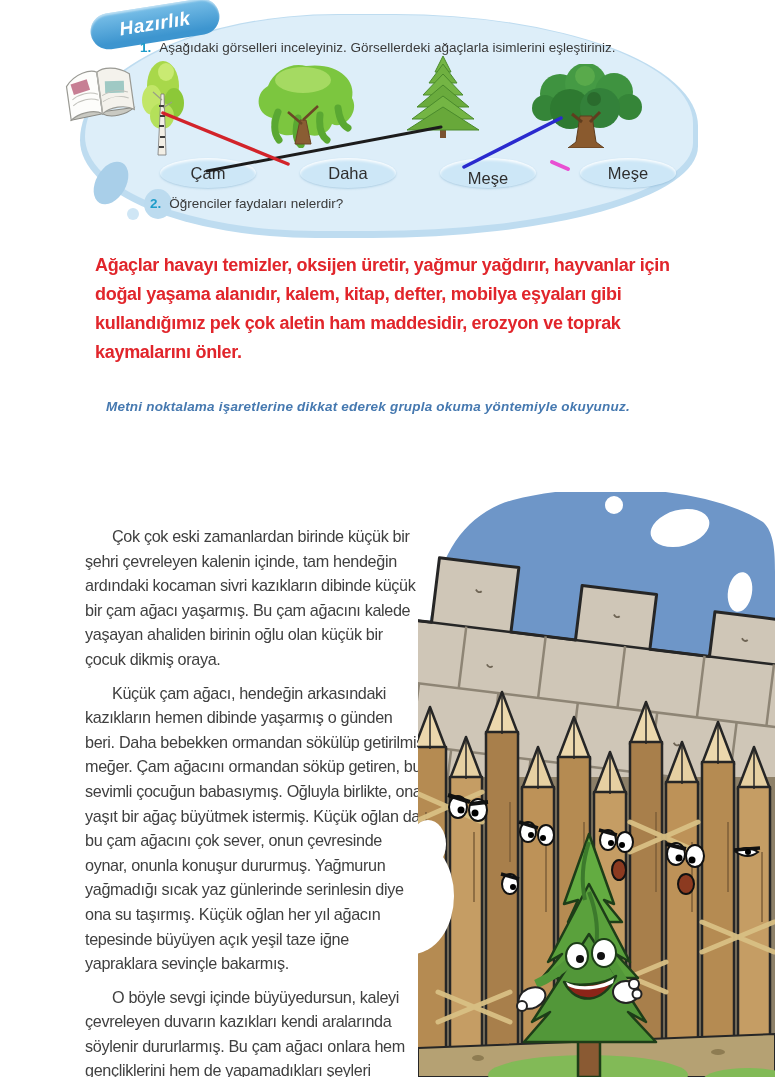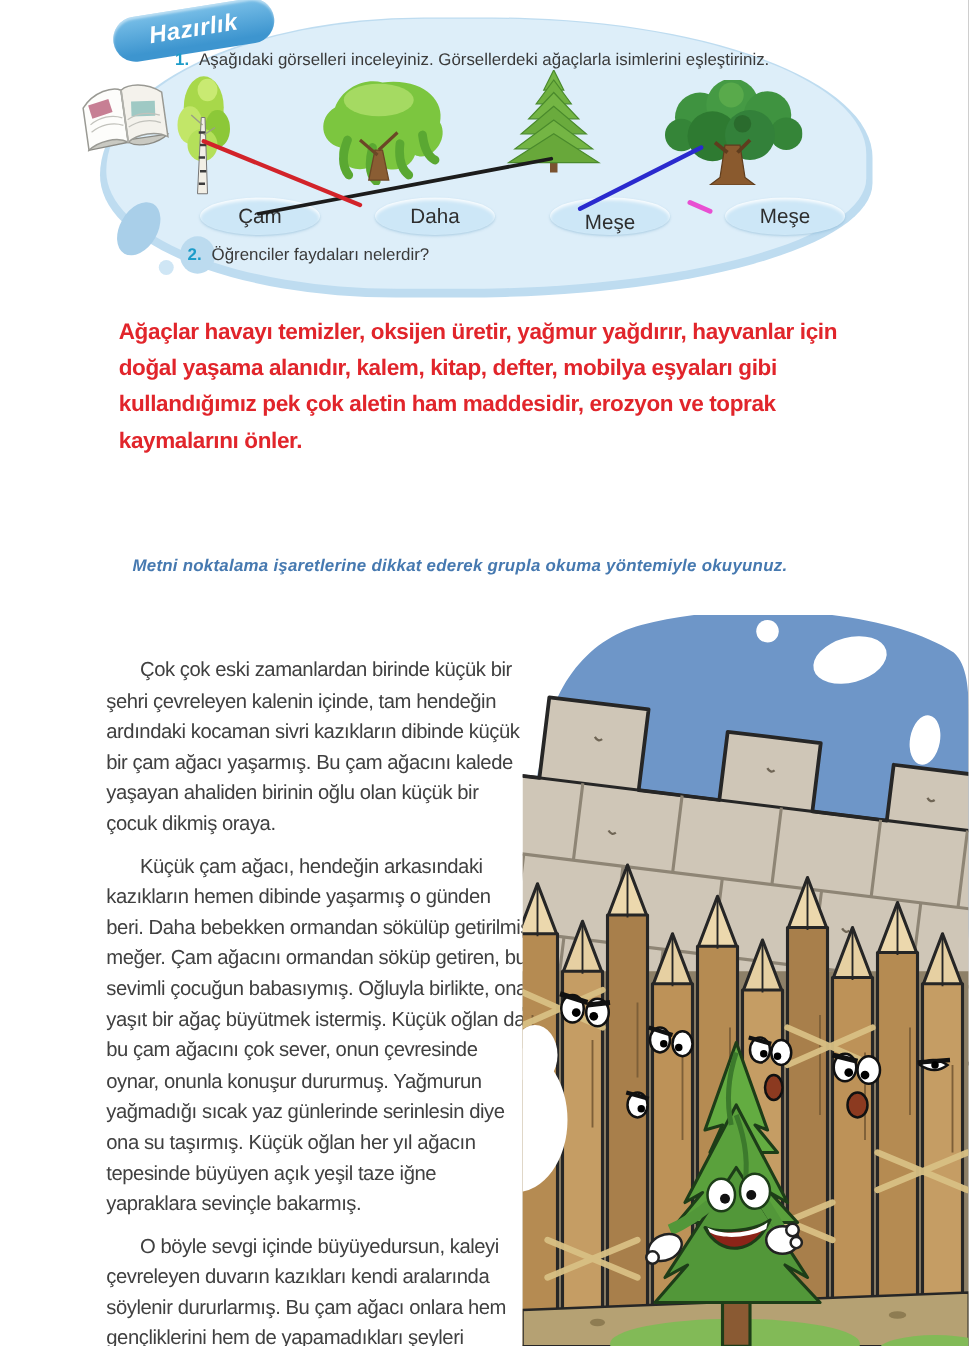--- a/index.html
+++ b/index.html
@@ -40,21 +40,21 @@
     font-size:16.5px;color:#2e2e2e;}
   .pill:nth-of-type(1){left:124px;}
   .pill:nth-of-type(2){left:264px;}
   .pill:nth-of-type(3){left:404px;align-items:flex-end;}
   .pill:nth-of-type(4){left:544px;}
   .match-lines{position:absolute;left:0;top:0;width:775px;height:240px;pointer-events:none;}
   
   .answer{position:absolute;left:95px;top:251px;width:612px;
     font-size:18px;line-height:29px;font-weight:bold;letter-spacing:-.3px;color:#e1252b;}
   .instruction{position:absolute;left:106px;top:399px;white-space:nowrap;
-    font-size:13.5px;font-weight:bold;font-style:italic;color:#4679b0;letter-spacing:.2px;margin-top:46px;}
+    font-size:13.5px;font-weight:bold;font-style:italic;color:#4679b0;letter-spacing:.2px;}
   .note{position:absolute;left:85px;top:424px;width:622px;
     font-size:14px;line-height:21px;font-style:italic;color:#1f1f1f;
     letter-spacing:-.4px;text-indent:22px;}
   
   .story-title{position:absolute;left:115px;top:492px;
     font-size:23px;font-weight:bold;color:#e8423b;letter-spacing:1px;}
   .story-col{position:absolute;left:85px;top:524px;width:340px;
     font-size:16.2px;line-height:24.6px;letter-spacing:-.35px;color:#404040;}
   .story-col .para{text-indent:27px;margin:0 0 9px 0;}
   

